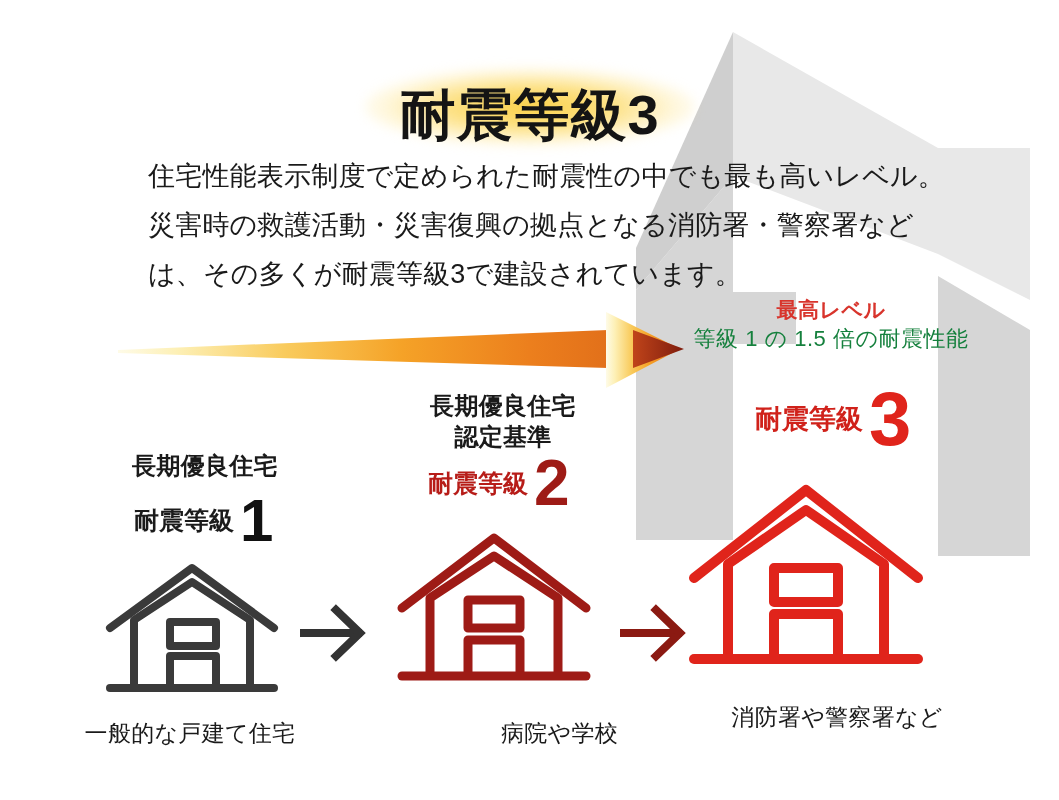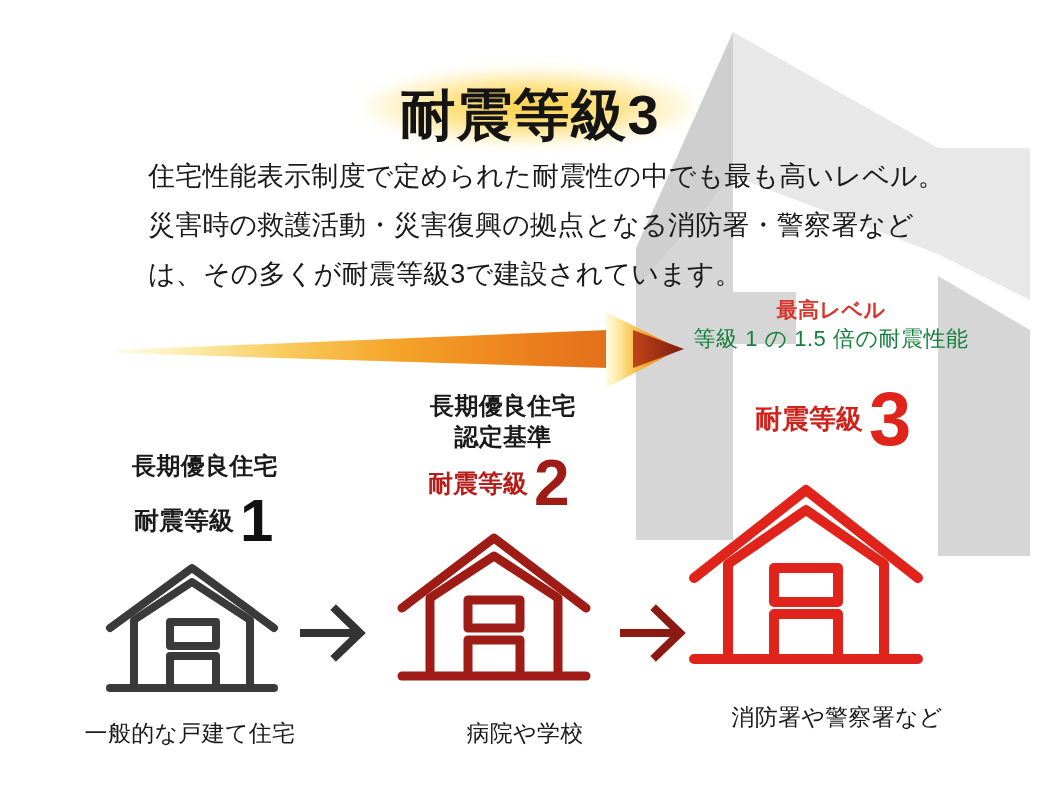--- a/index.html
+++ b/index.html
@@ -166,21 +166,21 @@
   
   .caption {
     position: absolute;
     text-align: center;
     font-size: 23px;
     color: #1a1a1a;
     line-height: 32px;
     letter-spacing: 0.3px;
   }
   #caption-1 { left: 65px;  top: 717px; width: 250px; }
-  #caption-2 { left: 410px; top: 717px; width: 230px; }
+  #caption-2 { left: 388px; top: 717px; width: 230px; text-align: right; }
   #caption-3 { left: 692px; top: 701px; width: 290px; }
   #caption-3 .line { display: block; white-space: nowrap; }
 </style>
 </head>
 <body>
 
 <div id="stage">
 
   <svg id="watermark" viewBox="0 0 1059 800">
 

